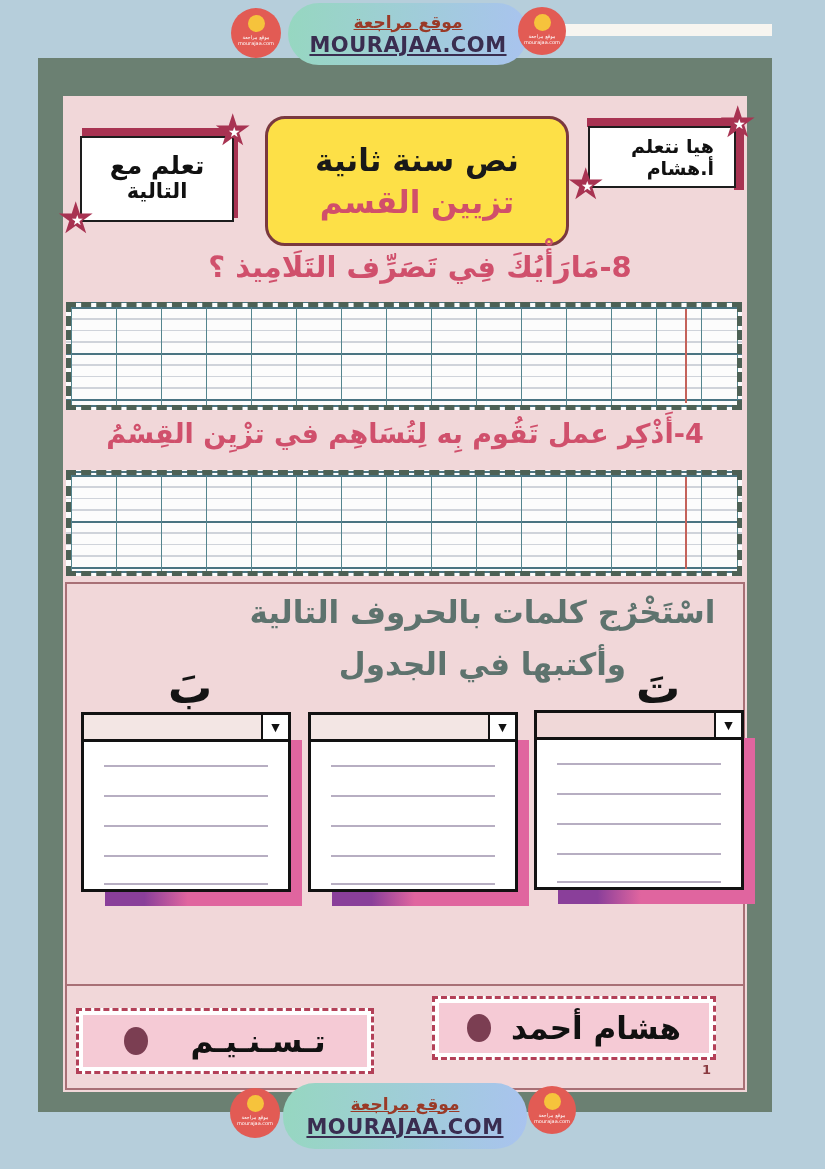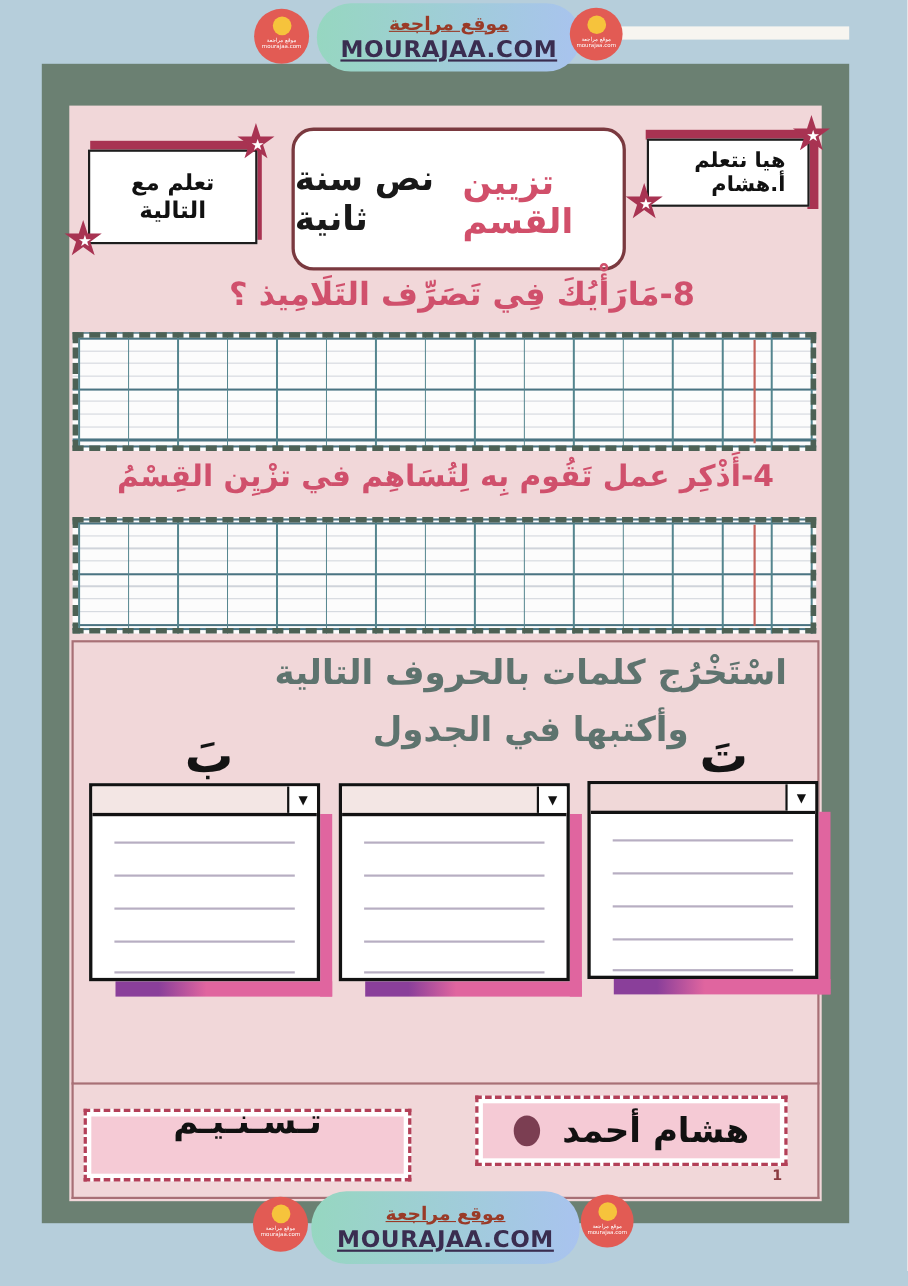--- a/index.html
+++ b/index.html
@@ -20,28 +20,28 @@
   .pill .en{font-size:21px;font-weight:bold;color:#3a2d50;text-decoration:underline;letter-spacing:.5px;}
 
   .logo-circle{border-radius:50%;background:#e25b54;display:flex;flex-direction:column;align-items:center;}
   .logo-yellow{width:17px;height:17px;border-radius:50%;background:#f6c33c;margin-top:7px;}
   .logo-txt{font-size:5px;line-height:6px;color:#ffffff;text-align:center;margin-top:2px;white-space:nowrap;}
 
   
   .badge-bar{background:#a83352;}
   .badge-box{background:#ffffff;border:2px solid #1d1d1d;display:flex;flex-direction:column;
              justify-content:center;color:#111;font-weight:bold;}
-  .badge-box .l1{font-size:20px;line-height:24px;}
+  .badge-box .l1{font-size:25px;line-height:24px;}
   .badge-box .l2{font-size:21px;line-height:26px;}
   .star{pointer-events:none;}
   .star .outer{position:absolute;left:0;top:0;color:#a83352;font-size:44px;line-height:44px;}
   .star .inner{position:absolute;left:15px;top:17px;color:#ffffff;font-size:14px;line-height:14px;}
 
-  .title-box{background:#ffffff;border:3px solid #7a393f;border-radius:20px;
-             display:flex;flex-direction:row;align-items:center;justify-content:center;}
+  .title-box{background:#fde047;border:3px solid #7a393f;border-radius:20px;
+             display:flex;flex-direction:column;align-items:center;justify-content:center;}
   .title-box .t1{font-size:31px;font-weight:bold;color:#191919;}
   .title-box .t2{font-size:31px;font-weight:bold;color:#d14f6a;margin-top:6px;}
 
   .question{width:100%;text-align:center;font-weight:bold;color:#d0506c;direction:rtl;}
 
   
   .ruled{background-color:#fcfcfc;border:5px dashed #4d6155;
          background-image:
            repeating-linear-gradient(to right,#54858e 0 1.5px,transparent 1.5px 45px),
            repeating-linear-gradient(to bottom,#4a7482 0 2px,transparent 2px 46px),
@@ -195,21 +195,21 @@
     </div>
   </div>
 
   <div class="abs name-box" style="left:432px;top:996px;width:278px;height:58px;">
     <div class="name-fill">
       <span class="nm">هشام أحمد</span>
       <span class="dot"></span>
     </div>
   </div>
   <div class="abs name-box" style="left:76px;top:1008px;width:292px;height:60px;">
-    <div class="name-fill" style="gap:42px;flex-direction:column;">
+    <div class="name-fill" style="gap:42px;">
       <span class="nm">تـسـنـيـم</span>
       <span class="dot"></span>
     </div>
   </div>
   <div class="abs pageno" style="left:702px;top:1062px;">1</div>
 
   <div class="abs pill" style="left:283px;top:1083px;width:244px;height:66px;">
     <div class="ar">موقع مراجعة</div>
     <div class="en">MOURAJAA.COM</div>
   </div>

